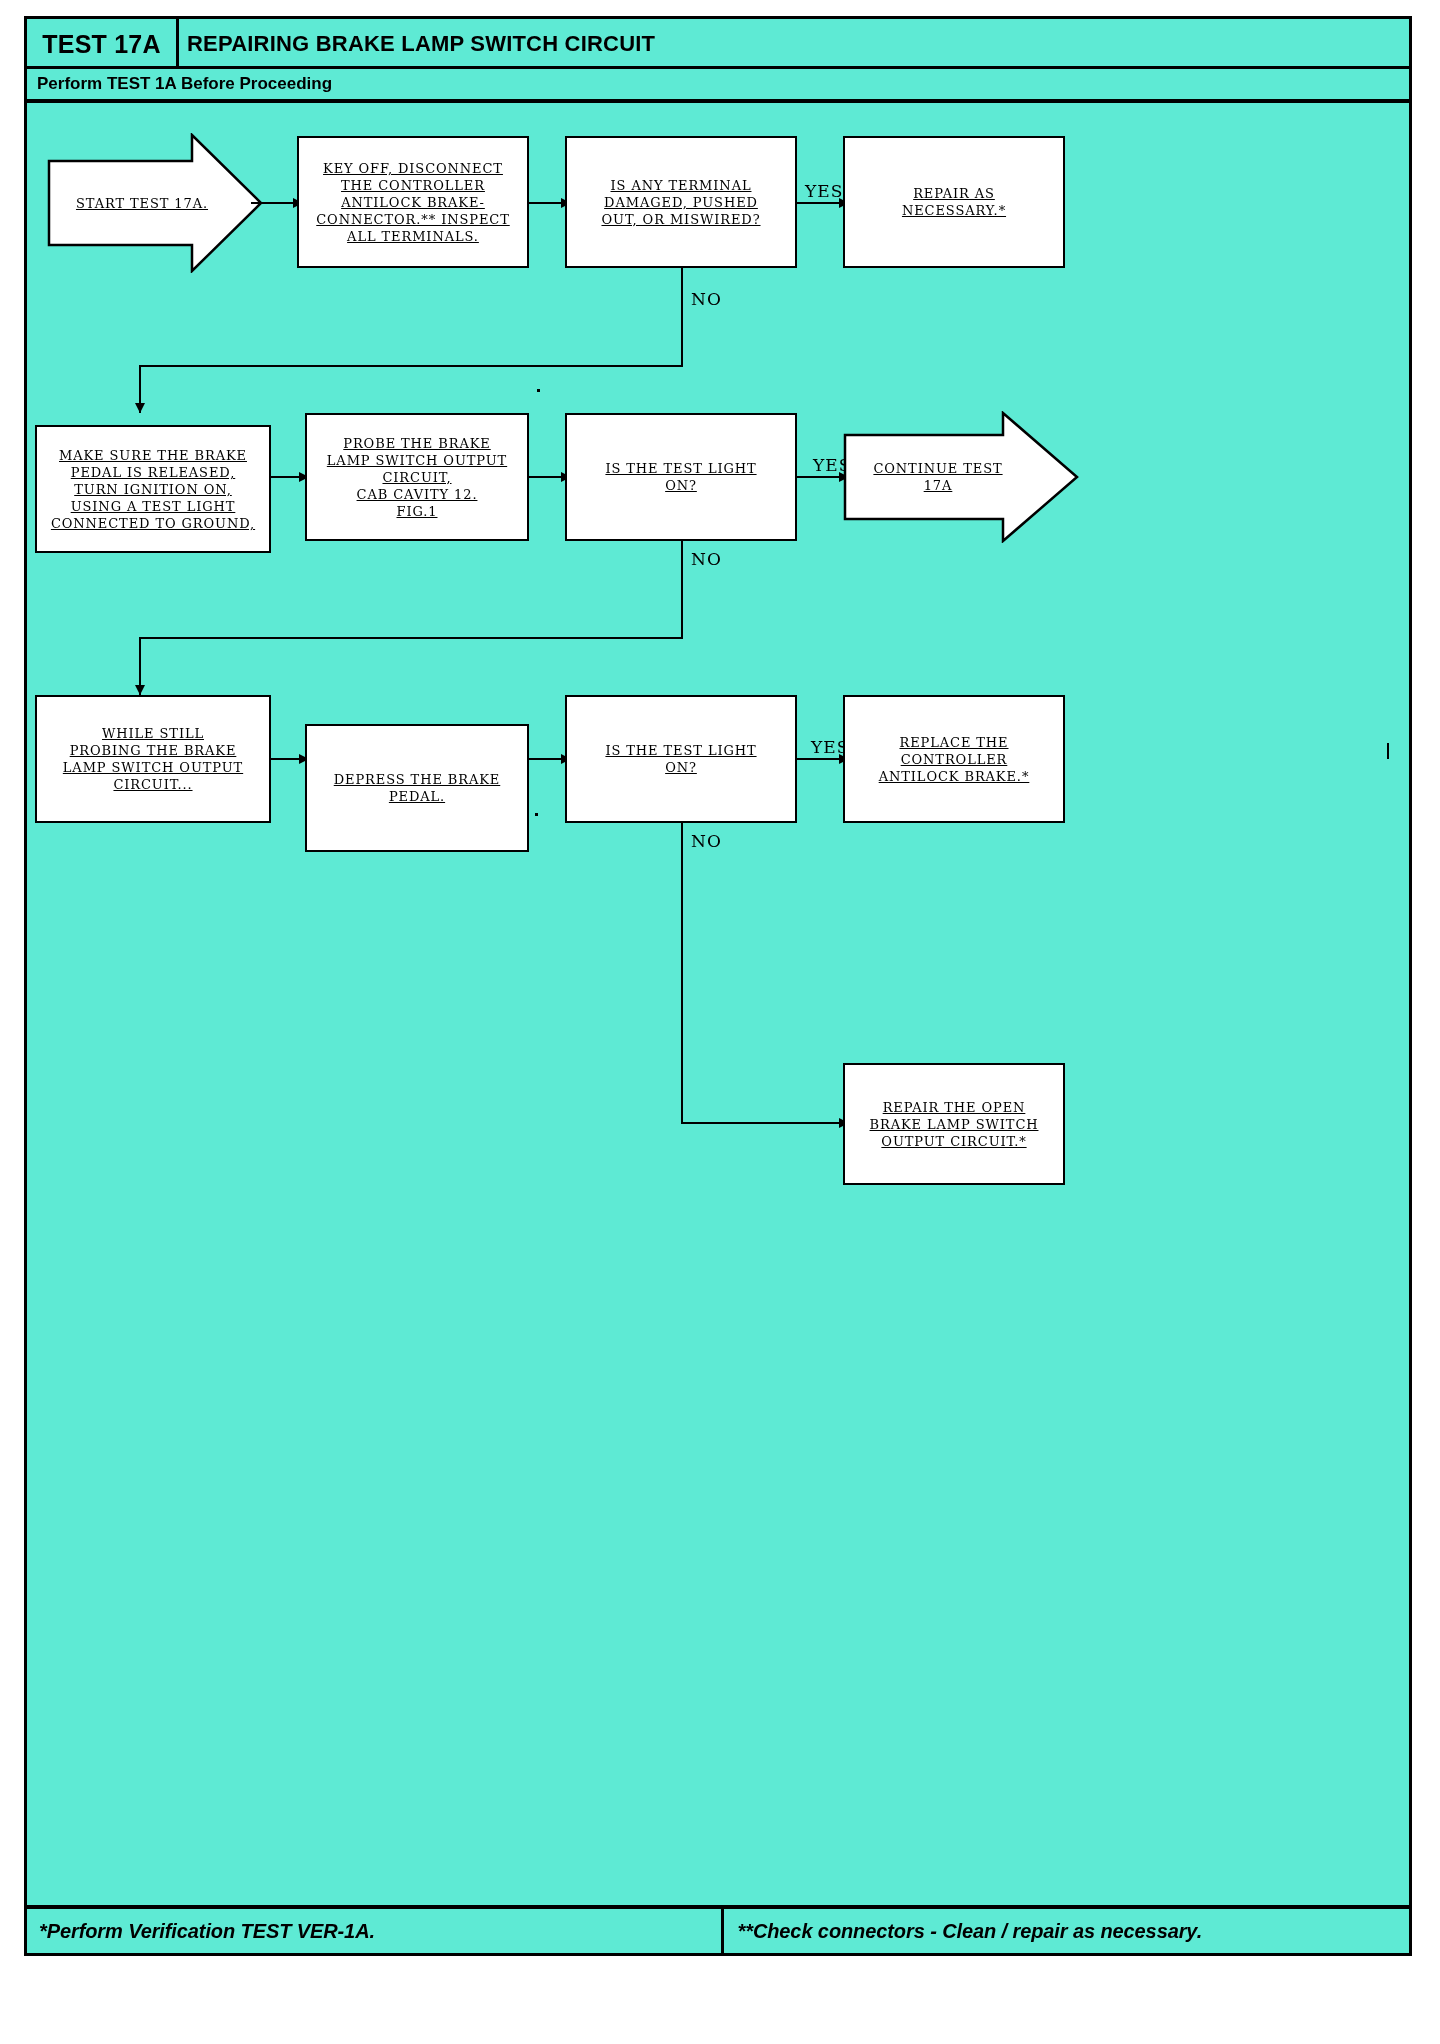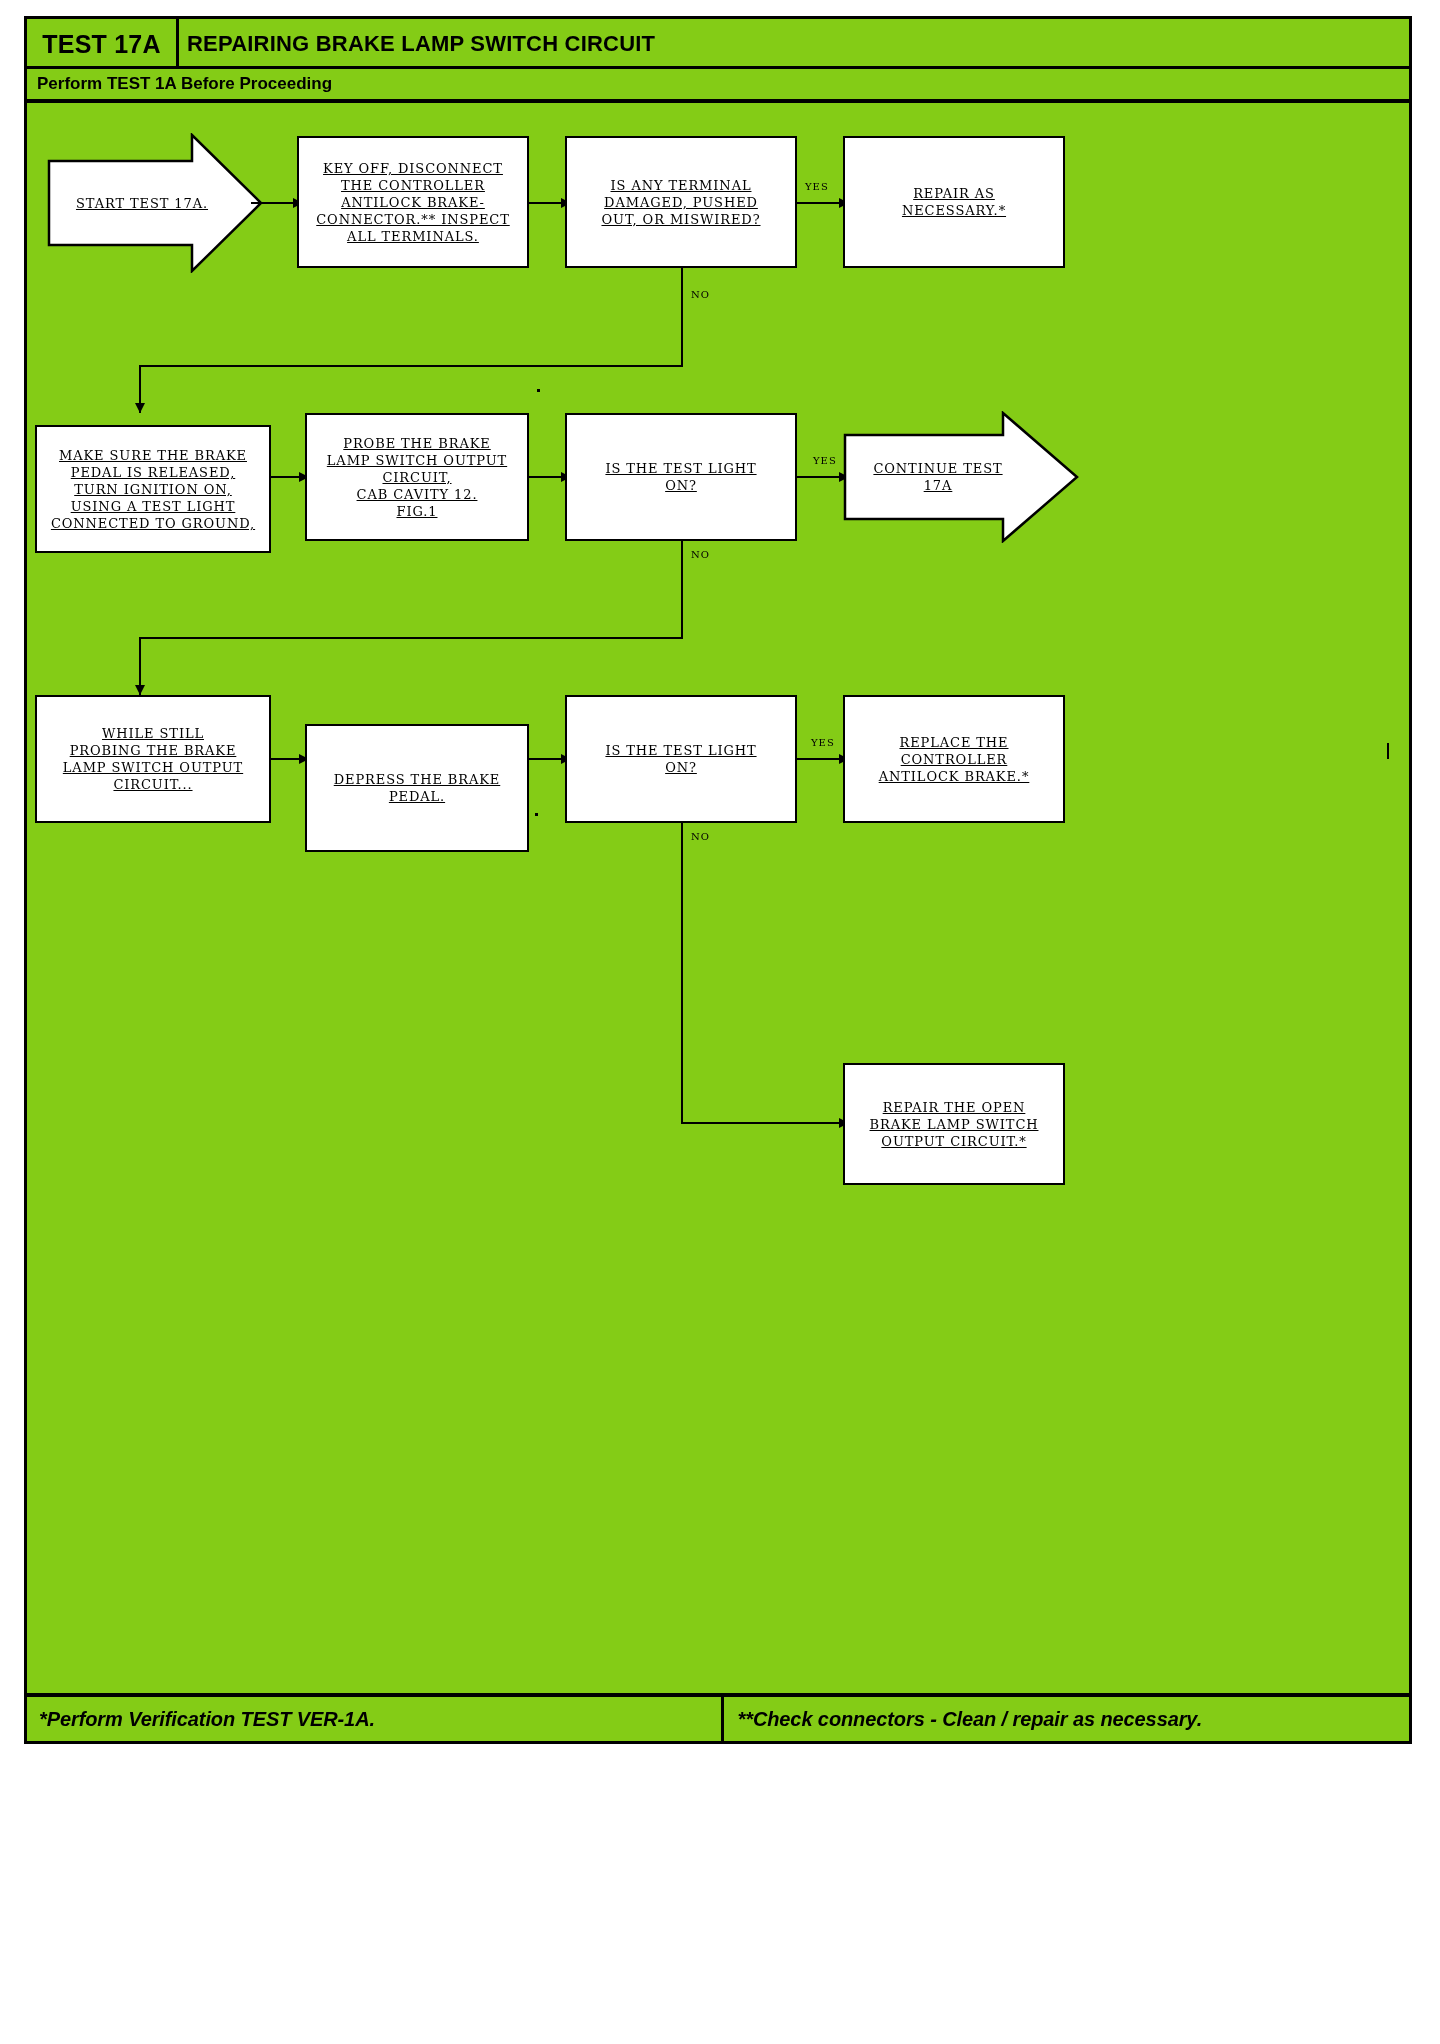--- a/index.html
+++ b/index.html
@@ -5,23 +5,23 @@
   html,body{margin:0;padding:0;background:#ffffff;}
   body{
     width:1440px;height:2044px;position:relative;
     font-family:"Liberation Sans",sans-serif;
     -webkit-font-smoothing:none;
   }
 
   
   #page{
     position:absolute;left:24px;top:16px;
-    width:1388px;height:1728px;
+    width:1388px;height:1940px;
     border:3px solid #000;box-sizing:border-box;
-    background:#84cc16;
+    background:#5eead4;
   }
 
   
   #header-row{
     position:absolute;left:0;top:0;width:100%;height:50px;
     box-sizing:border-box;border-bottom:3px solid #000;
   }
   #test-id-cell{
     position:absolute;left:0;top:0;width:152px;height:50px;
     box-sizing:border-box;border-right:3px solid #000;
@@ -101,21 +101,21 @@
     border-left:10px solid #000;
   }
   .arrow-down{
     border-left:5px solid transparent;
     border-right:5px solid transparent;
     border-top:10px solid #000;
   }
   .edge-label{
     position:absolute;
     font-family:"DejaVu Serif",serif;
-    font-size:10px;letter-spacing:1px;color:#000;
+    font-size:17px;letter-spacing:1px;color:#000;
   }
   .stray-dot{position:absolute;width:3px;height:3px;background:#000;}
   .stray-tick{position:absolute;width:2px;height:10px;background:#000;}
 </style>
 </head>
 <body>
 
 <div id="page">
 
   <div id="header-row">

